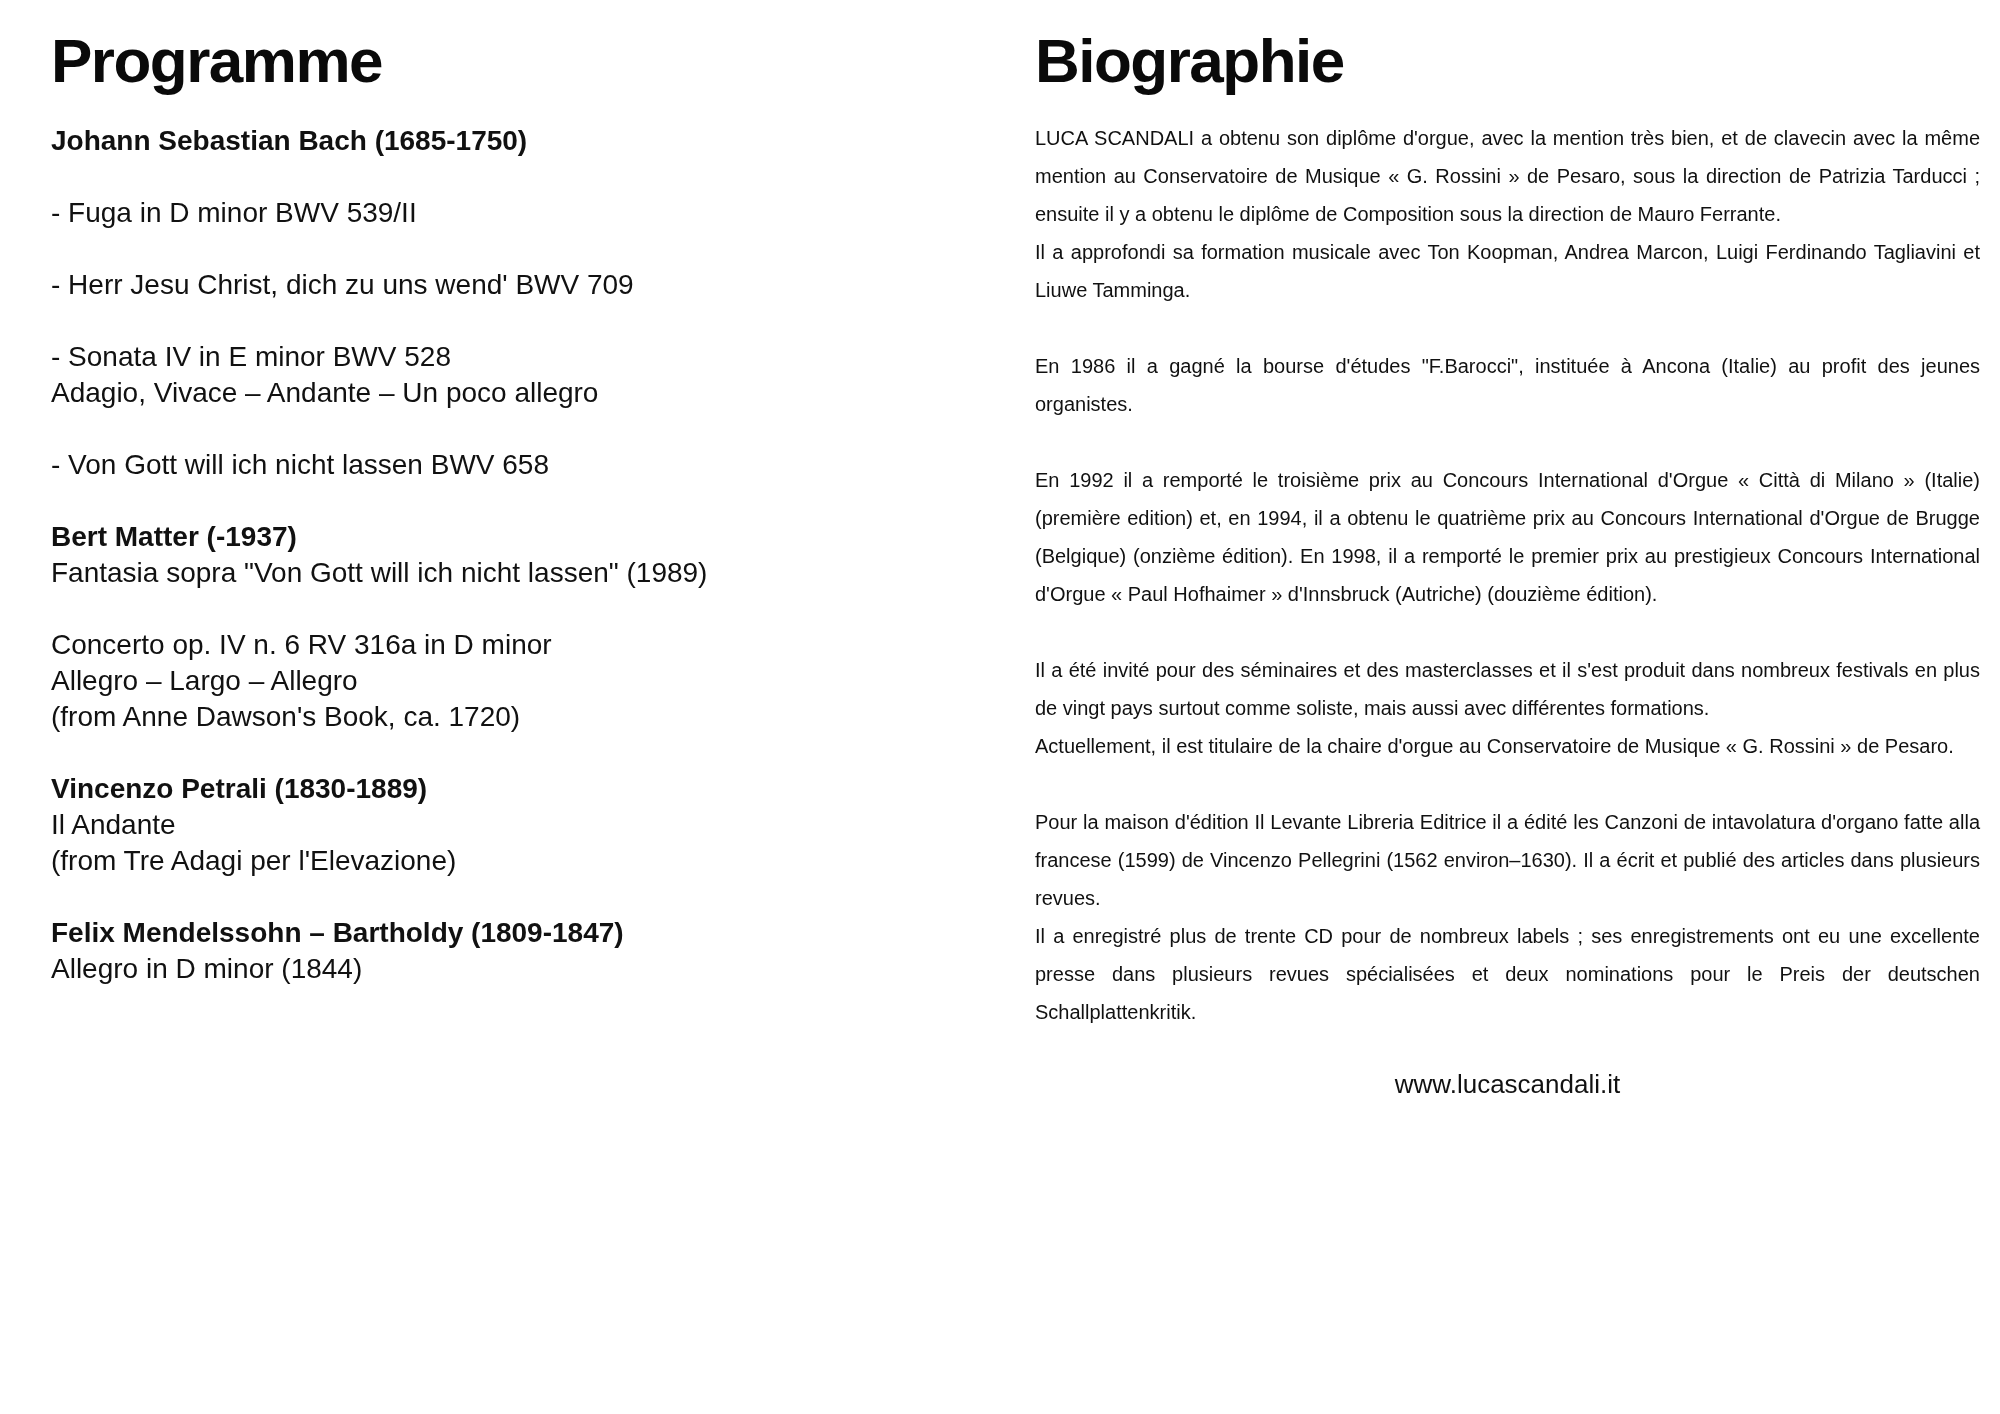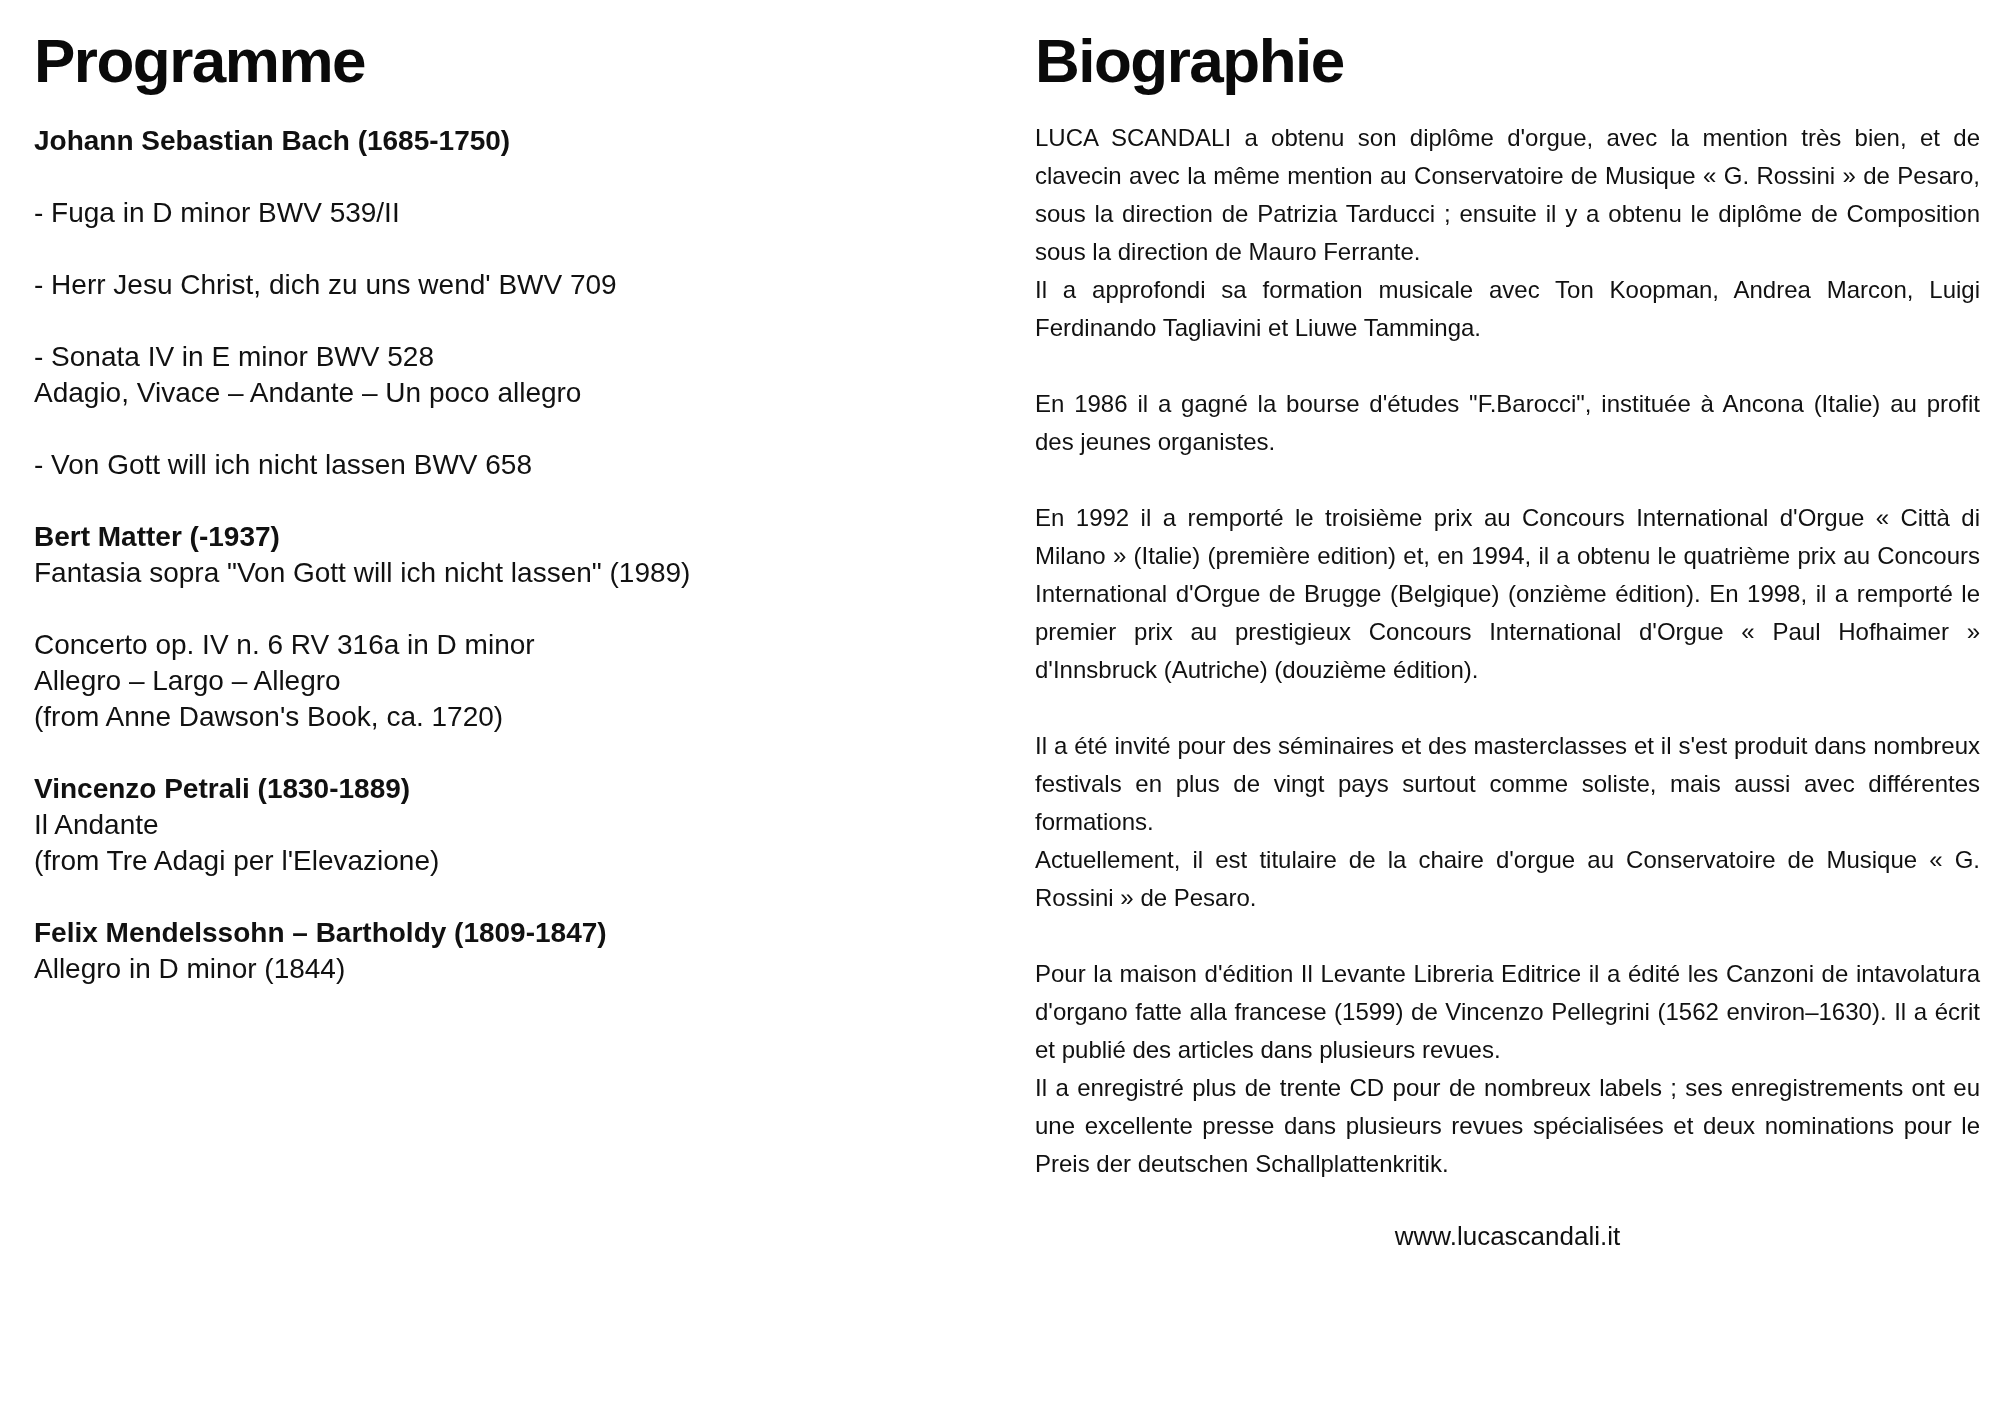--- a/index.html
+++ b/index.html
@@ -15,21 +15,21 @@
     font-family: "Liberation Sans", sans-serif;
     color: #111111;
   }
   .page {
     position: absolute;
     inset: 0;
     background: #ffffff;
   }
   .col-left {
     position: absolute;
-    left: 34px;
+    left: 51px;
     top: 28px;
     width: 800px;
   }
   .col-right {
     position: absolute;
     left: 1035px;
     top: 28px;
     width: 945px;
   }
   h1.section-title {
@@ -50,21 +50,21 @@
     margin-bottom: 36px;
   }
   .prog-line {
     white-space: nowrap;
   }
   .prog-line.bold {
     font-weight: 700;
   }
   .bio-body {
     margin-top: 26px;
-    font-size: 24px;
+    font-size: 20px;
     line-height: 38px;
     text-align: justify;
   }
   .bio-para {
     margin-bottom: 38px;
   }
   .bio-subpara {
     text-align: justify;
   }
   .website {

